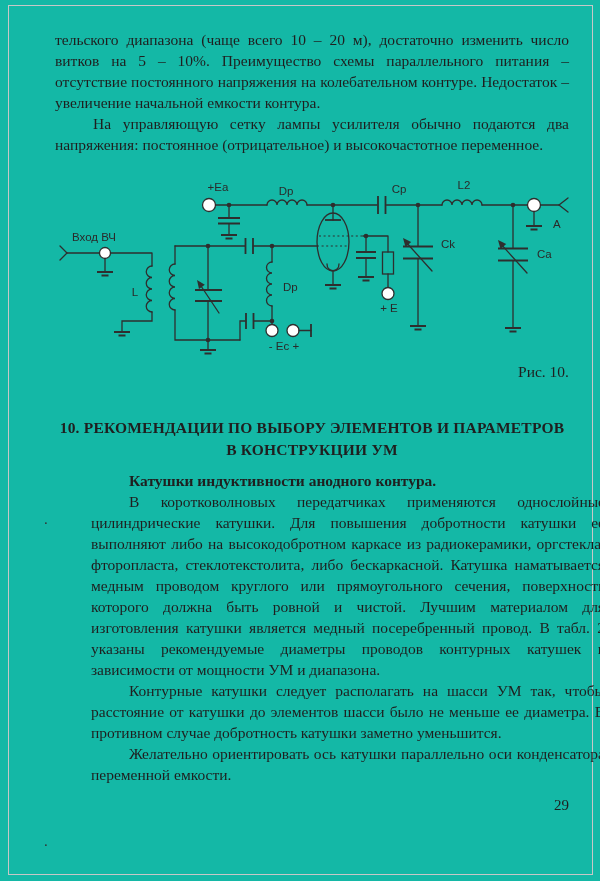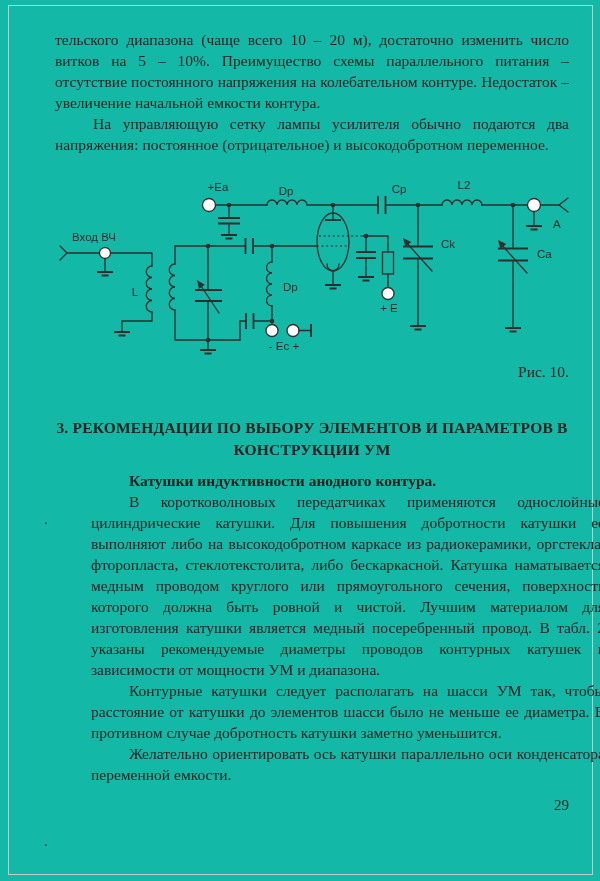--- a/index.html
+++ b/index.html
@@ -60,21 +60,21 @@
 </style>
 </head>
 <body>
 
 <div class="page">
 
   <div class="scan-frame"></div>
 
   <div class="textcol intro-block">
     <p>тельского диапазона (чаще всего 10 – 20 м), достаточно изменить число витков на 5 – 10%. Преимущество схемы параллельного питания – отсутствие постоянного напряжения на колебательном контуре. Недостаток – увеличение начальной емкости контура.</p>
-    <p class="indent">На управляющую сетку лампы усилителя обычно подаются два напряжения: постоянное (отрицательное) и высокодобротном переменное.</p>
+    <p class="indent">На управляющую сетку лампы усилителя обычно подаются два напряжения: постоянное (отрицательное) и высокочастотное переменное.</p>
   </div>
 
   <svg class="circuit" width="600" height="881" viewBox="0 0 600 881">
 
     <circle class="term" cx="209" cy="205" r="6.5"></circle>
     <path class="w" d="M215.5,205 H267"></path>
     <path class="w" d="M267,205 A5,5 0 0 1 277,205 A5,5 0 0 1 287,205 A5,5 0 0 1 297,205 A5,5 0 0 1 307,205"></path>
     <path class="w" d="M307,205 H377"></path>
     <path class="plate" d="M378,196 V214 M385.5,196 V214"></path>
     <path class="w" d="M386.5,205 H442"></path>
@@ -176,21 +176,21 @@
     <text x="537" y="258" text-anchor="start">Ca</text>
     <text x="553" y="228" text-anchor="start">A</text>
     <text x="135" y="296" text-anchor="middle">L</text>
     <text x="283" y="291" text-anchor="start">Dp</text>
     <text x="389" y="312" text-anchor="middle">+ E</text>
     <text x="284" y="350" text-anchor="middle">- Ec +</text>
   </svg>
 
   <div class="fig-caption">Рис. 10.</div>
 
-  <div class="heading">3. РЕКОМЕНДАЦИИ ПО ВЫБОРУ ЭЛЕМЕНТОВ И ПАРАМЕТРОВ В КОНСТРУКЦИИ УМ</div>
+  <div class="heading">10. РЕКОМЕНДАЦИИ ПО ВЫБОРУ ЭЛЕМЕНТОВ И ПАРАМЕТРОВ В КОНСТРУКЦИИ УМ</div>
 
   <div class="textcol body-block">
     <p class="indent subheading">Катушки индуктивности анодного контура.</p>
     <p class="indent">В коротковолновых передатчиках применяются однослойные цилиндрические катушки. Для повышения добротности катушки ее выполняют либо на высокодобротном каркасе из радиокерамики, оргстекла, фторопласта, стеклотекстолита, либо бескаркасной. Катушка наматывается медным проводом круглого или прямоугольного сечения, поверхность которого должна быть ровной и чистой. Лучшим материалом для изготовления катушки является медный посеребренный провод. В табл. 2 указаны рекомендуемые диаметры проводов контурных катушек в зависимости от мощности УМ и диапазона.</p>
     <p class="indent">Контурные катушки следует располагать на шасси УМ так, чтобы расстояние от катушки до элементов шасси было не меньше ее диаметра. В противном случае добротность катушки заметно уменьшится.</p>
     <p class="indent">Желательно ориентировать ось катушки параллельно оси конденсатора переменной емкости.</p>
   </div>
 
   <div class="page-number">29</div>
 

